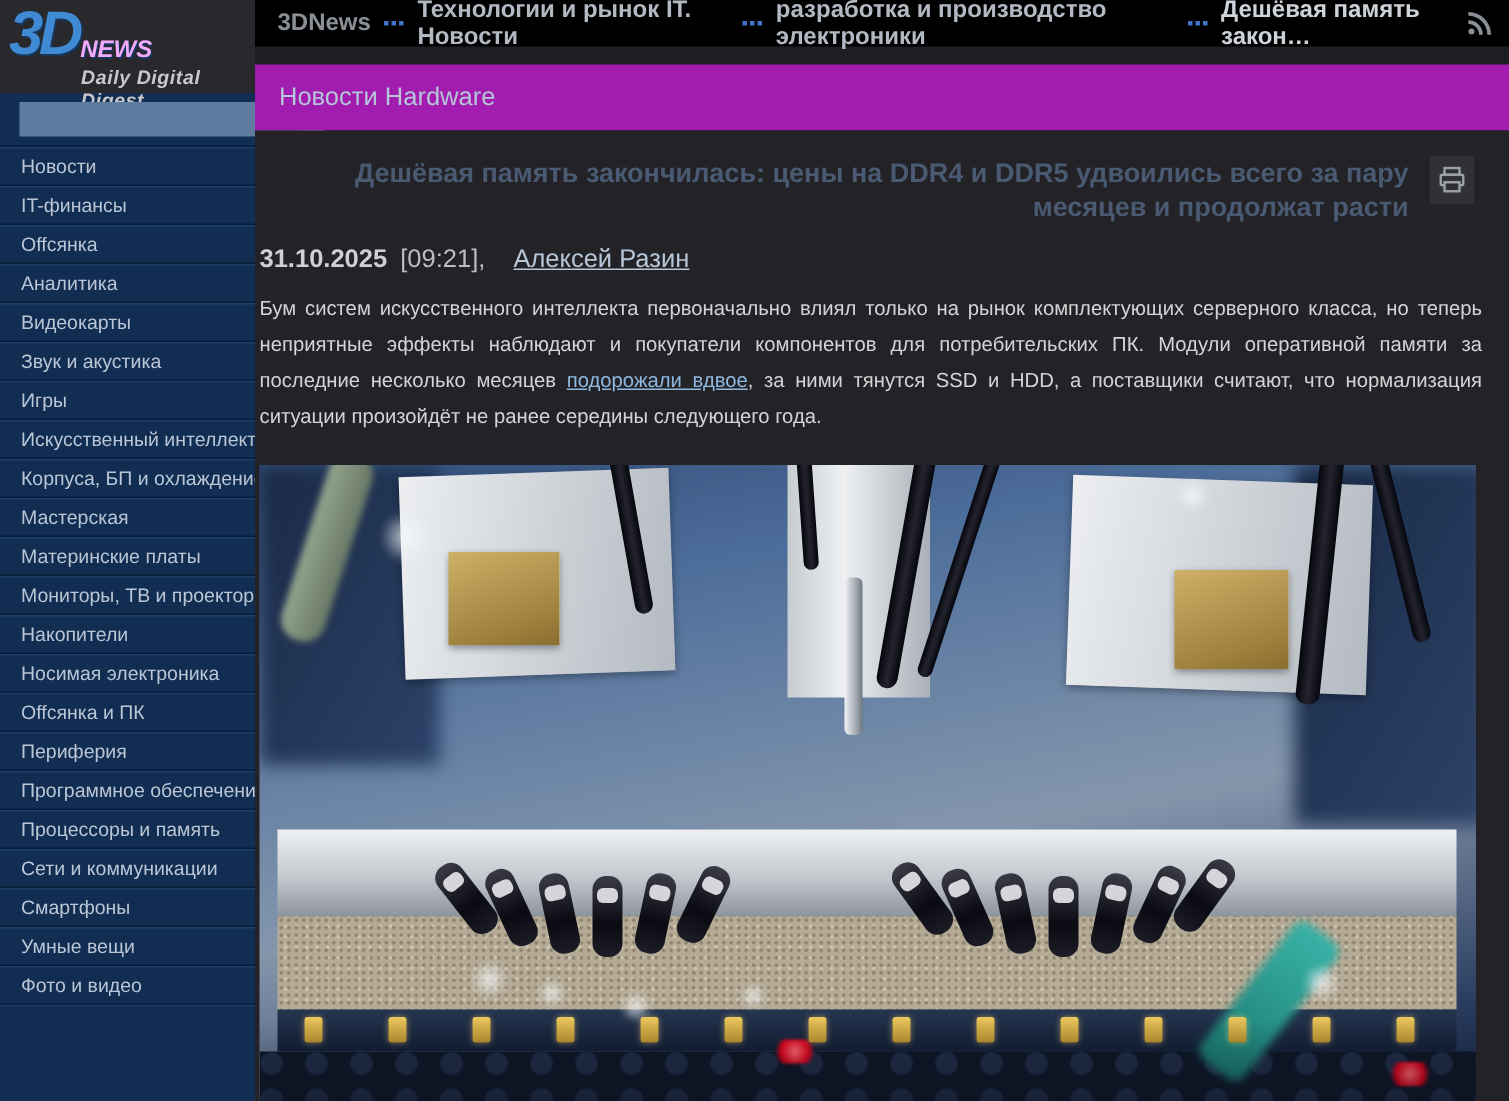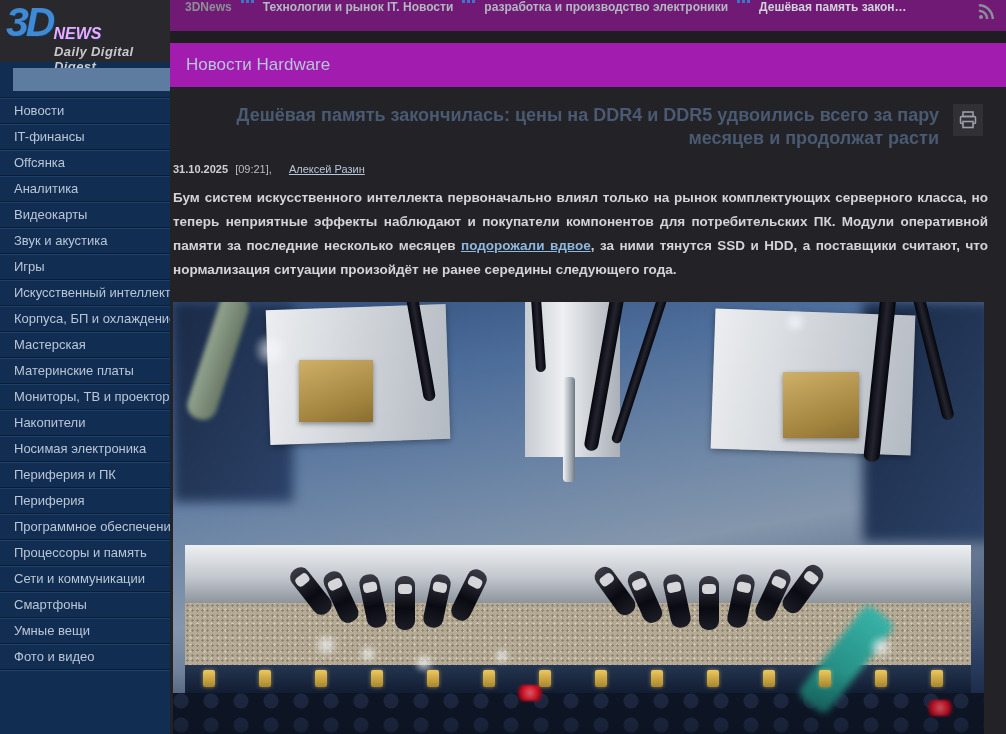--- a/index.html
+++ b/index.html
@@ -25,42 +25,42 @@
   .nav-list{list-style:none;margin:0;padding:0;}
   .nav-item{height:25px;line-height:25px;border-top:1px solid #0a1d38;box-shadow:inset 0 1px 0 #1c4068;
     background:#112d52;color:#bac6d6;font-size:13px;padding-left:14px;white-space:nowrap;overflow:hidden;cursor:pointer;}
   .servernews-box{height:37px;background:#121317;border-top:1px solid #0a1d38;display:flex;align-items:center;
     padding-left:12px;cursor:pointer;}
   .sn{font-size:24px;font-weight:bold;letter-spacing:-.5px;color:#f1f1f3;text-shadow:1px 1px 1px #000;}
   .sn-s{color:#a6c832;}
   .sn-n{color:#30a8e0;}
   
   .main{position:absolute;left:170px;top:0;width:836px;height:734px;}
-  .breadcrumb{height:31px;background:#701a75;display:flex;align-items:flex-start;padding:0 8px 0 15px;
-    font-size:12px;font-weight:bold;}
+  .breadcrumb{height:31px;background:#000000;display:flex;align-items:center;padding:0 8px 0 15px;
+    font-size:16px;font-weight:bold;}
   .crumb-home{color:#8b9096;cursor:pointer;}
   .crumb-link{color:#b2b9c2;cursor:pointer;}
   .crumb-current{color:#ced3d9;}
   .dots{display:inline-flex;gap:2px;margin:0 9px;align-items:center;}
   .dots i{width:3px;height:3px;background:#3f74c8;display:block;}
   .rss-btn{margin-left:auto;background:none;border:none;cursor:pointer;padding:2px;display:flex;}
   .section-header{margin-top:12px;height:44px;background:#a21caf;display:flex;align-items:center;
     padding-left:16px;font-size:17px;color:#b5c6d8;}
   .article{background:#232327;min-height:647px;box-sizing:border-box;padding:17px 10px 0 3px;}
   .title-row{display:flex;align-items:flex-start;}
   .article-title{flex:1;margin:0 14px 0 0;font-size:18px;font-weight:bold;line-height:23px;color:#4a5a72;
     max-width:775px;cursor:pointer;text-align:right;}
   .print-btn{width:30px;height:32px;background:#303035;border:none;display:flex;align-items:center;
     justify-content:center;cursor:pointer;margin-right:13px;flex:0 0 auto;}
-  .meta{margin-top:13px;font-size:11px;color:#c4c4c6;}
+  .meta{margin-top:13px;font-size:17px;color:#c4c4c6;}
   .meta .date{font-weight:bold;color:#d0d0d2;}
   .meta .time{color:#bdbdbf;margin-left:4px;}
   .meta .author{color:#b7c6d8;text-decoration:underline;margin-left:14px;cursor:pointer;}
   .body-text{margin:11px 0 0 0;font-size:13.5px;line-height:24px;color:#d4d4d6;text-align:justify;
-    padding-right:8px;font-weight:bold;}
+    padding-right:8px;}
   .body-link{color:#8fb8e0;text-decoration:underline;cursor:pointer;}
   
   .photo{margin-top:20px;width:811px;height:452px;position:relative;overflow:hidden;
     background:linear-gradient(170deg,#33507c 0%,#4d6d9a 20%,#6d86a6 40%,#8496ac 55%,#5a6c88 70%,#273a5c 85%,#101c34 100%);}
   .ph{position:absolute;}
   .darkL{background:linear-gradient(120deg,#1a2a46,#2c4268);filter:blur(6px);}
   .tube{background:linear-gradient(90deg,#93a48e,#687866);border-radius:14px;filter:blur(2px);}
   .plate{background:linear-gradient(100deg,#eceef0,#b4bac2);box-shadow:0 2px 6px rgba(0,0,0,.35);}
   .colc{background:linear-gradient(90deg,#c7ccd2,#eef0f2 40%,#aab0b8);}
   .rod{background:linear-gradient(90deg,#f2f3f5,#9aa2ac 70%,#6e767f);border-radius:4px;}
@@ -116,21 +116,21 @@
       <li class="nav-item">Видеокарты</li>
       <li class="nav-item">Звук и акустика</li>
       <li class="nav-item">Игры</li>
       <li class="nav-item">Искусственный интеллект</li>
       <li class="nav-item">Корпуса, БП и охлаждение</li>
       <li class="nav-item">Мастерская</li>
       <li class="nav-item">Материнские платы</li>
       <li class="nav-item">Мониторы, ТВ и проекторы</li>
       <li class="nav-item">Накопители</li>
       <li class="nav-item">Носимая электроника</li>
-      <li class="nav-item">Периферия и ПК</li>
+      <li class="nav-item">Offсянка и ПК</li>
       <li class="nav-item">Периферия</li>
       <li class="nav-item">Программное обеспечение</li>
       <li class="nav-item">Процессоры и память</li>
       <li class="nav-item">Сети и коммуникации</li>
       <li class="nav-item">Смартфоны</li>
       <li class="nav-item">Умные вещи</li>
       <li class="nav-item">Фото и видео</li>
       <li class="nav-item"></li>
     </ul>
 </div>

